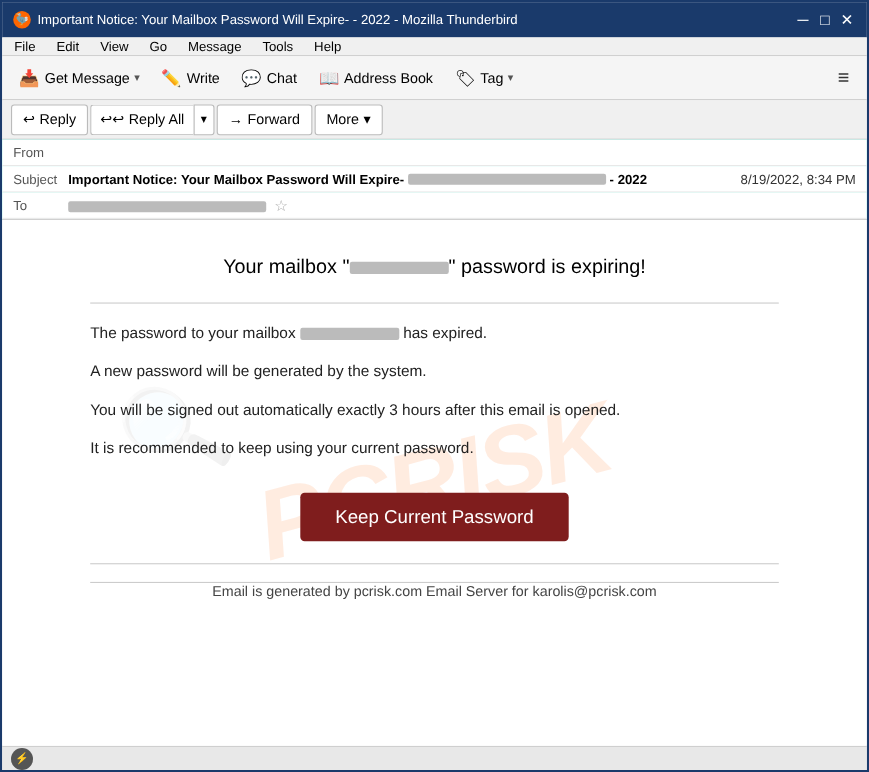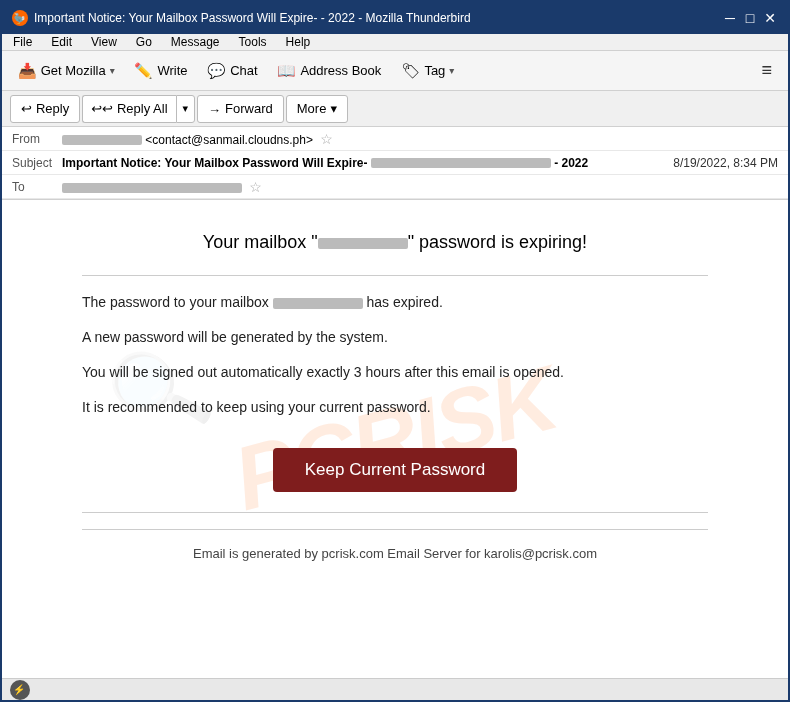--- a/index.html
+++ b/index.html
@@ -300,21 +300,20 @@
       font-size: 17px;
       border-radius: 4px;
       cursor: pointer;
       font-weight: 500;
     }
     .email-footer {
       text-align: center;
       font-size: 13px;
       color: #444;
       margin-top: 16px;
-      padding-top: 16px;
       border-top: 1px solid #ccc;
     }
     
     .status-bar {
       background: #e8e8e8;
       border-top: 1px solid #ccc;
       padding: 2px 8px;
       display: flex;
       align-items: center;
       gap: 6px;
@@ -356,21 +355,21 @@
     <span class="menu-item">View</span>
     <span class="menu-item">Go</span>
     <span class="menu-item">Message</span>
     <span class="menu-item">Tools</span>
     <span class="menu-item">Help</span>
   </div>
 
   <div class="toolbar">
     <button class="toolbar-btn">
       <span class="icon">📥</span>
-      <span>Get Mozilla</span>
+      <span>Get Message</span>
       <span class="dropdown-arrow">▾</span>
     </button>
     <button class="toolbar-btn">
       <span class="icon">✏️</span>
       <span>Write</span>
     </button>
     <button class="toolbar-btn">
       <span class="icon">💬</span>
       <span>Chat</span>
     </button>
@@ -407,25 +406,20 @@
     </button>
     <button class="action-btn">
       <span>More</span>
       <span>▾</span>
     </button>
   </div>
 
   <div class="email-header">
     <div class="field-row">
       <span class="field-label">From</span>
-      <span class="field-value">
-        <span class="blurred"></span>
-        <span>&lt;contact@sanmail.cloudns.ph&gt;</span>
-        <span class="star-icon">☆</span>
-      </span>
     </div>
     <div class="field-row">
       <span class="field-label">Subject</span>
       <span class="field-value">
         <strong>Important Notice: Your Mailbox Password Will Expire-</strong>
         <span class="blurred-long"></span>
         <strong>- 2022</strong>
       </span>
       <span class="field-date">8/19/2022, 8:34 PM</span>
     </div>

